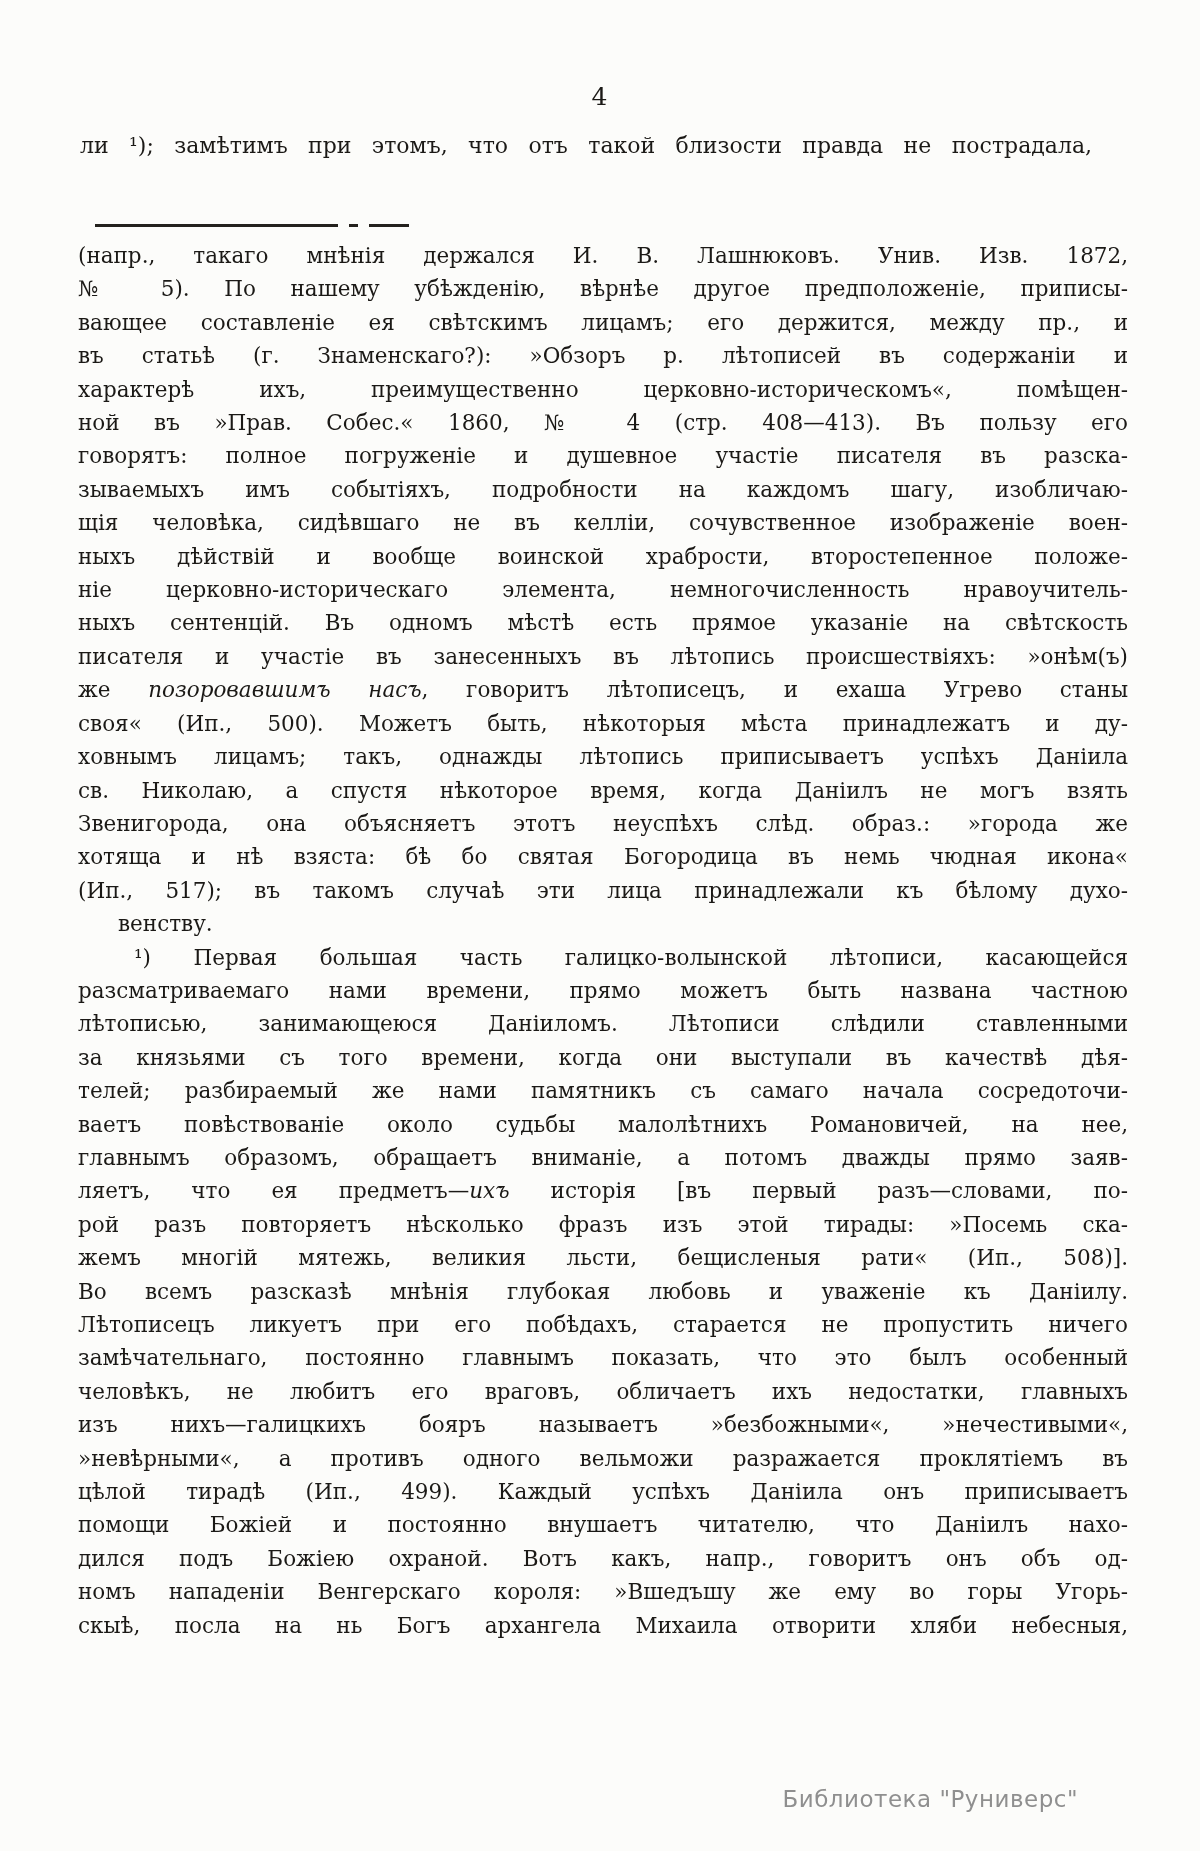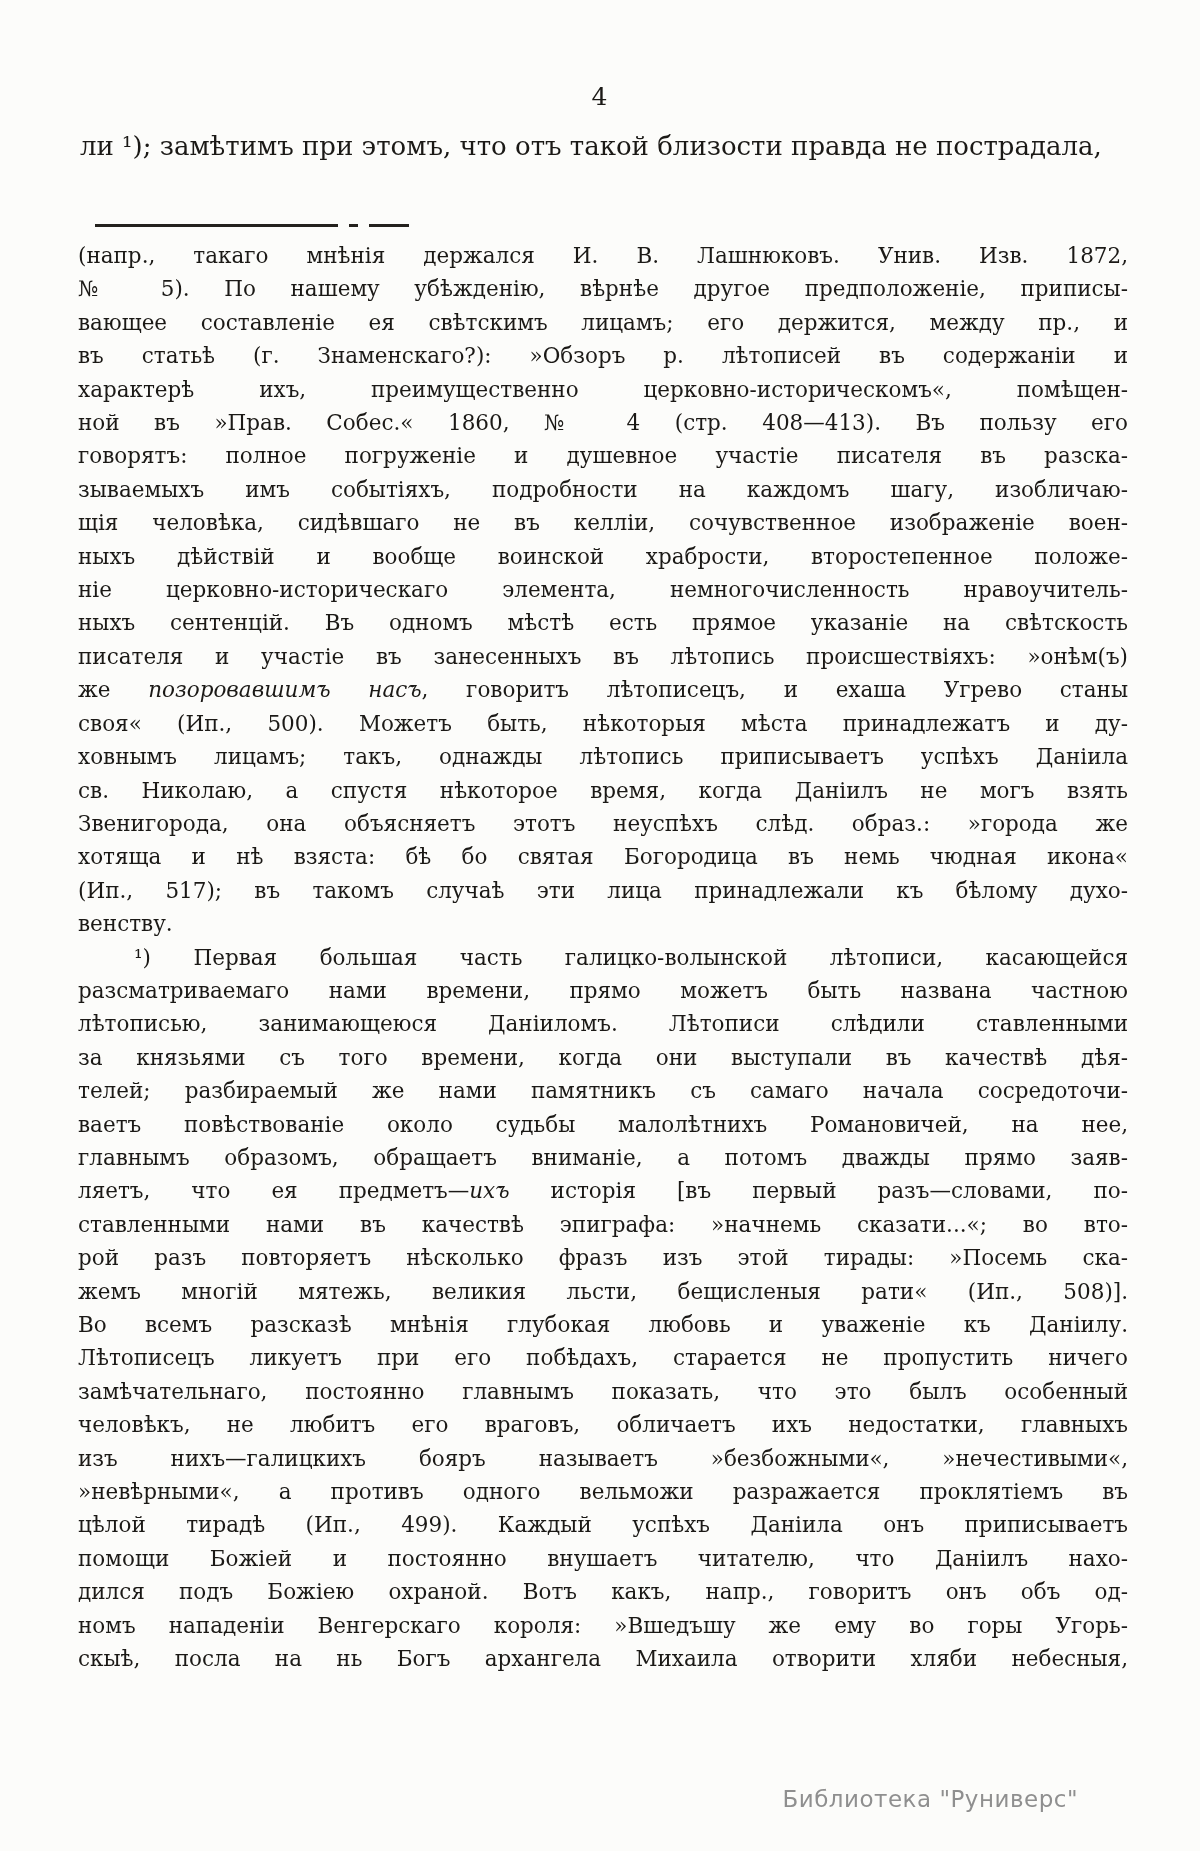--- a/index.html
+++ b/index.html
@@ -21,21 +21,21 @@
     width: 100%;
     text-align: center;
     font-size: 25px;
     letter-spacing: 1px;
   }
   .body-line {
     position: absolute;
     top: 129px;
     left: 80px;
     width: 1012px;
-    font-size: 26px;
+    font-size: 22px;
     line-height: 34px;
     text-align: justify;
     text-align-last: justify;
     white-space: nowrap;
   }
   .footnote-rule {
     position: absolute;
     top: 223px;
     left: 95px;
     width: 320px;
@@ -53,21 +53,21 @@
     top: 239px;
     left: 78px;
     width: 1050px;
     font-size: 21.5px;
     line-height: 33.4px;
   }
   .ln {
     text-align: justify;
     text-align-last: justify;
   }
-  .ln.noj { text-align-last: left; }
+  .ln.noj { text-align-last: left; margin-left: 40px; }
   .fn-para-indent .ln:first-child { text-indent: 56px; }
   .watermark {
     position: absolute;
     top: 1786px;
     right: 122px;
     font-family: "DejaVu Sans", sans-serif;
     font-size: 23px;
     color: #8f8f8f;
     letter-spacing: 0.5px;
   }
@@ -113,21 +113,20 @@
       </div>
     <div class="fn-para-indent">
         <div class="ln"><span>¹) Первая большая часть галицко-волынской лѣтописи, касающейся</span></div>
         <div class="ln"><span>разсматриваемаго нами времени, прямо можетъ быть названа частною</span></div>
         <div class="ln"><span>лѣтописью, занимающеюся Даніиломъ. Лѣтописи слѣдили ставленными</span></div>
         <div class="ln"><span>за князьями съ того времени, когда они выступали въ качествѣ дѣя-</span></div>
         <div class="ln"><span>телей; разбираемый же нами памятникъ съ самаго начала сосредоточи-</span></div>
         <div class="ln"><span>ваетъ повѣствованіе около судьбы малолѣтнихъ Романовичей, на нее,</span></div>
         <div class="ln"><span>главнымъ образомъ, обращаетъ вниманіе, а потомъ дважды прямо заяв-</span></div>
         <div class="ln"><span>ляетъ, что ея предметъ—</span><i>ихъ</i><span> исторія [въ первый разъ—словами, по-</span></div>
-        <div class="ln"><span>ставленными нами въ качествѣ эпиграфа: »начнемь сказати...«; во вто-</span></div>
         <div class="ln"><span>рой разъ повторяетъ нѣсколько фразъ изъ этой тирады: »Посемь ска-</span></div>
         <div class="ln"><span>жемъ многій мятежь, великия льсти, бещисленыя рати« (Ип., 508)].</span></div>
         <div class="ln"><span>Во всемъ разсказѣ мнѣнія глубокая любовь и уваженіе къ Даніилу.</span></div>
         <div class="ln"><span>Лѣтописецъ ликуетъ при его побѣдахъ, старается не пропустить ничего</span></div>
         <div class="ln"><span>замѣчательнаго, постоянно главнымъ показать, что это былъ особенный</span></div>
         <div class="ln"><span>человѣкъ, не любитъ его враговъ, обличаетъ ихъ недостатки, главныхъ</span></div>
         <div class="ln"><span>изъ нихъ—галицкихъ бояръ называетъ »безбожными«, »нечестивыми«,</span></div>
         <div class="ln"><span>»невѣрными«, а противъ одного вельможи разражается проклятіемъ въ</span></div>
         <div class="ln"><span>цѣлой тирадѣ (Ип., 499). Каждый успѣхъ Даніила онъ приписываетъ</span></div>
         <div class="ln"><span>помощи Божіей и постоянно внушаетъ читателю, что Даніилъ нахо-</span></div>

